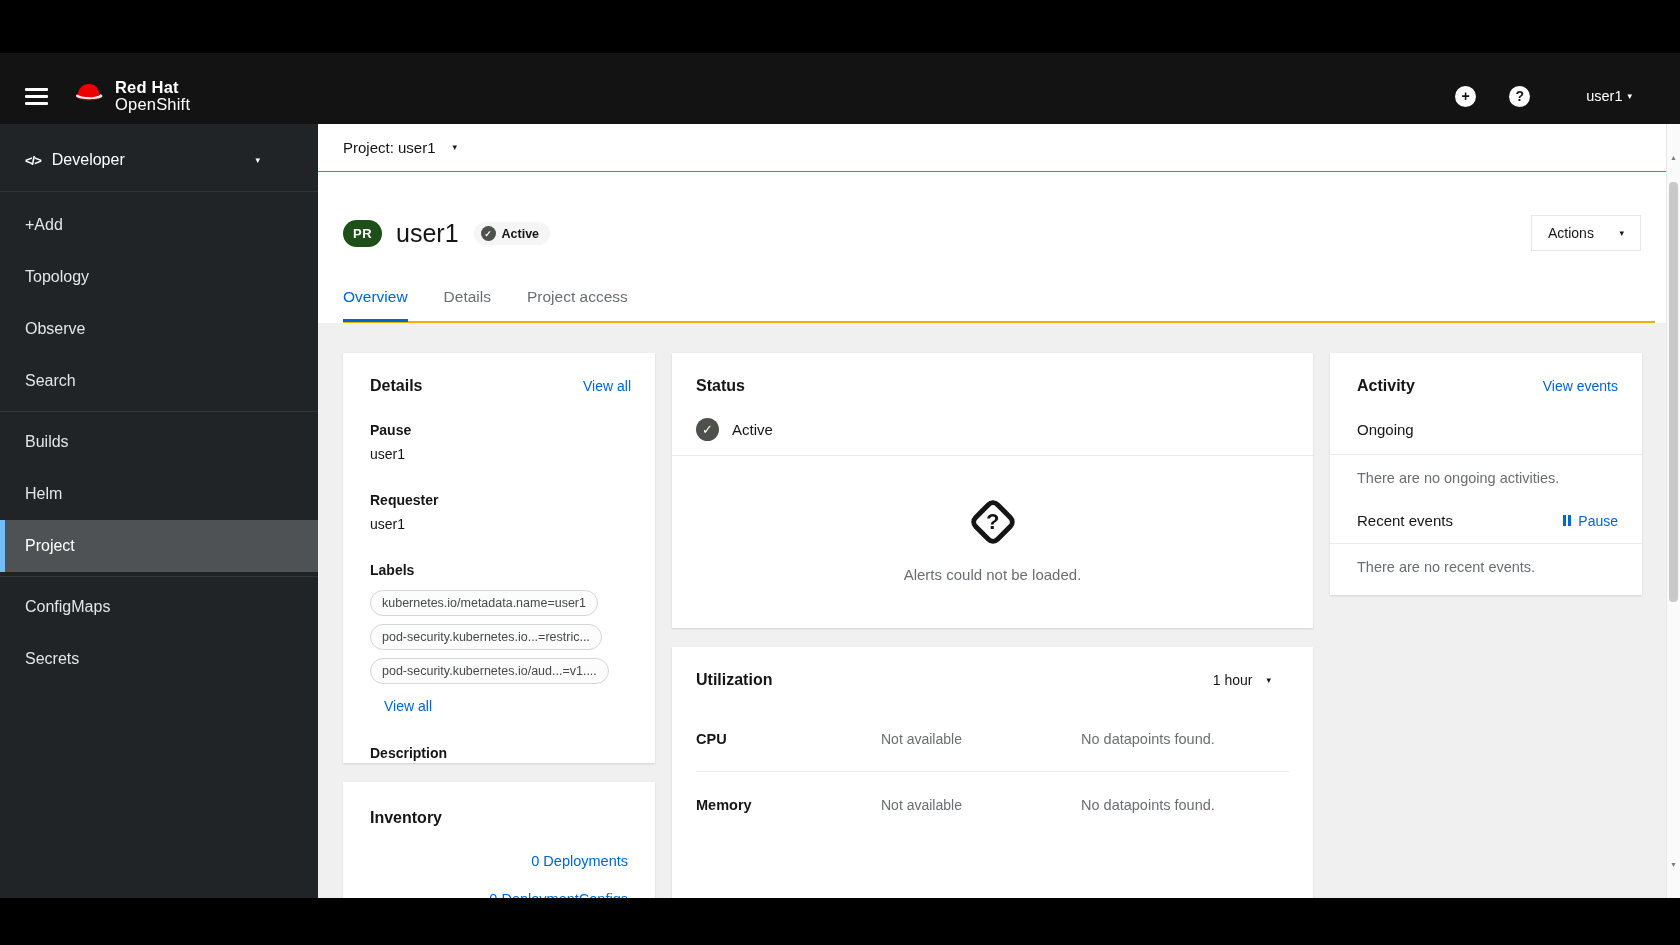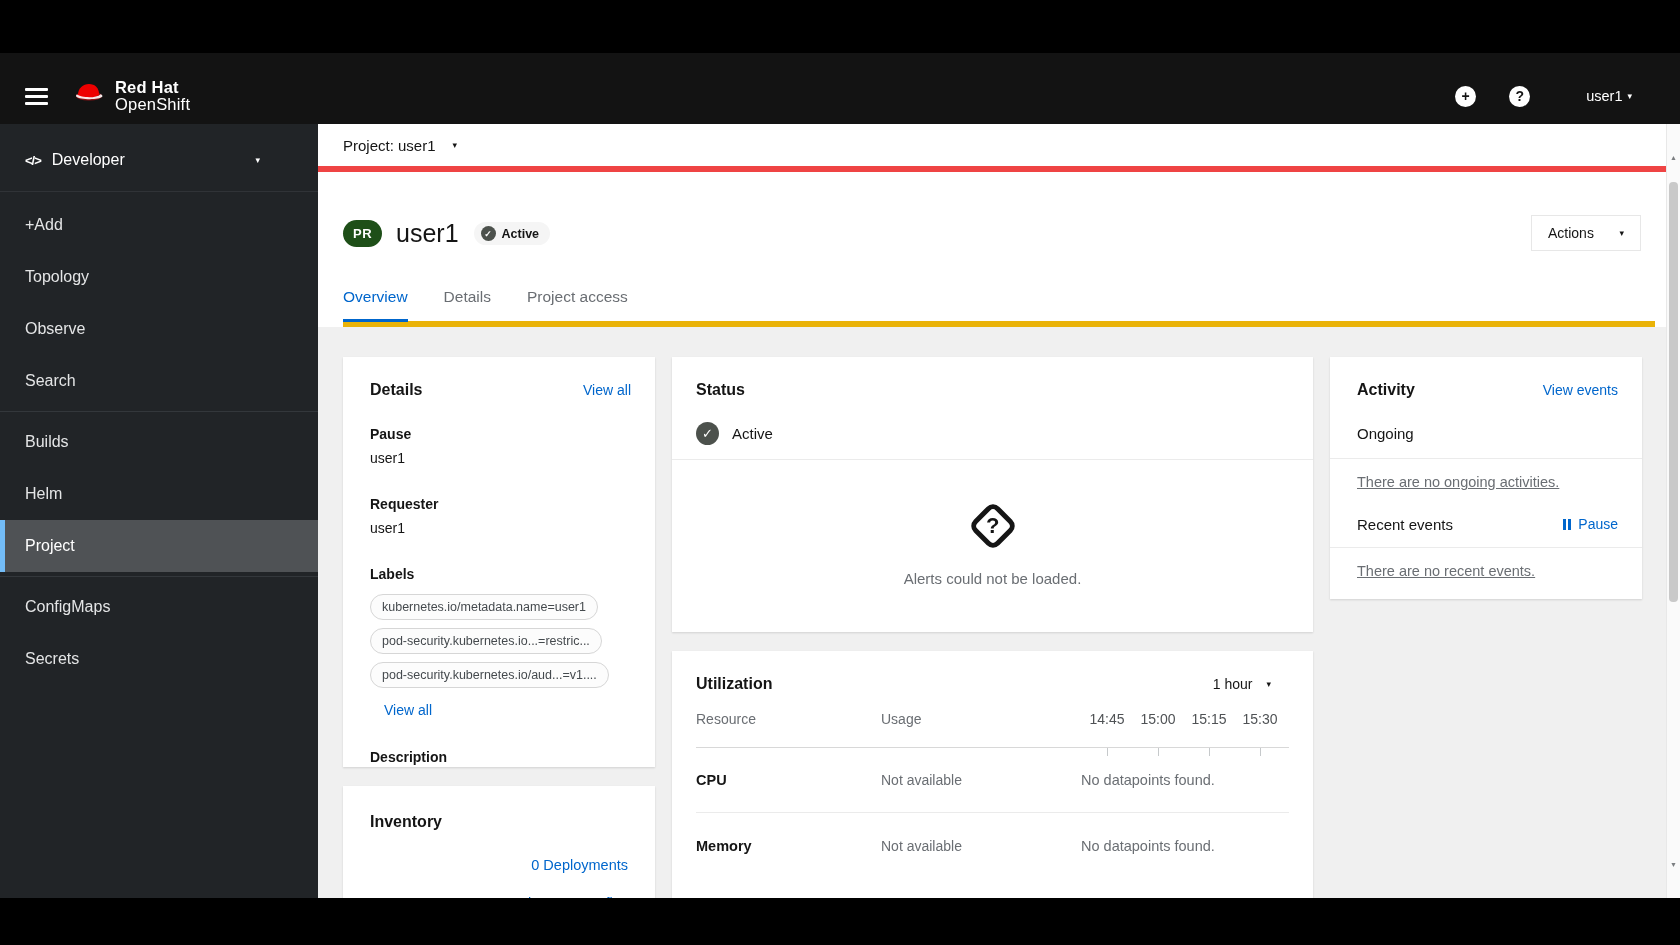--- a/index.html
+++ b/index.html
@@ -28,33 +28,33 @@
   .perspective { display:flex; align-items:center; gap:11px; padding:27px 58px 22px 25px; border-bottom:1px solid #303337; font-size:16px; color:#fff; cursor:pointer; }
   .code-glyph { font-weight:bold; font-size:13px; letter-spacing:-1px; }
   .perspective .caret { margin-left:auto; }
   .nav-list { list-style:none; padding-top:7px; }
   .nav-item { height:52px; display:flex; align-items:center; padding-left:25px; font-size:16px; color:#e4e5e6; cursor:pointer; }
   .nav-item.active { background:#4f5255; color:#fff; box-shadow:inset 5px 0 0 #73bcf7; }
   .nav-divider { height:1px; background:#33373b; margin:4px 0; }
 
   
   .main { flex:1; position:relative; background:#f0f0f0; overflow:hidden; }
-  .project-bar { height:48px; background:#fff; border-bottom:6px solid #ef4444; display:flex; align-items:center; padding-left:25px; }
+  .project-bar { height:48px; background:#fff; border-bottom:1px solid #ef4444; display:flex; align-items:center; padding-left:25px; }
   .project-toggle { display:flex; align-items:center; gap:17px; font-size:15px; color:#151515; background:none; border:none; cursor:pointer; }
 
   .page-head { background:#fff; padding:0 25px; position:relative; }
   .title-row { padding-top:47px; display:flex; align-items:center; }
   .pr-badge { min-width:39px; height:27px; border-radius:14px; background:#1e4f18; color:#fff; font-size:13px; font-weight:bold; letter-spacing:.5px; display:flex; align-items:center; justify-content:center; }
   .page-title { font-size:25px; font-weight:500; color:#151515; margin-left:14px; }
   .status-pill { margin-left:15px; background:#f5f5f5; border-radius:14px; padding:4px 11px 4px 7px; display:flex; align-items:center; gap:6px; font-size:12.5px; font-weight:bold; color:#151515; }
   .check-circle { border-radius:50%; background:#4c514c; color:#fff; display:flex; align-items:center; justify-content:center; flex:none; }
   .check-sm { width:15px; height:15px; font-size:9px; }
   .check-lg { width:23px; height:23px; font-size:13px; }
   .actions-btn { position:absolute; right:39px; top:43px; width:110px; height:36px; background:#fff; border:1px solid #e7e7e7; display:flex; align-items:center; justify-content:space-between; padding:0 16px; font-size:14px; color:#151515; cursor:pointer; }
-  .tabs { display:flex; gap:36px; margin-top:40px; border-bottom:6px solid #eab308; }
+  .tabs { display:flex; gap:36px; margin-top:40px; border-bottom:2px solid #eab308; }
   .tab { font-size:15.5px; color:#6a6e73; padding-bottom:13px; border-bottom:3px solid transparent; margin-bottom:-1px; cursor:pointer; }
   .tab.active { color:#0066cc; border-bottom-color:#0066cc; }
 
   
   .dashboard { display:flex; gap:17px; padding:30px 25px 0 25px; align-items:flex-start; }
   .col-left, .col-right { width:312px; flex:none; }
   .col-mid { width:641px; flex:none; }
   .card { background:#fff; box-shadow:0 1px 2px rgba(3,3,3,.13); }
   .card-title { font-size:16px; font-weight:bold; color:#151515; }
   .card-head { display:flex; justify-content:space-between; align-items:baseline; }
@@ -100,22 +100,22 @@
   .util-data-row { height:65px; font-size:14px; }
   .util-data-row.bordered { border-bottom:1px solid #ebebeb; }
   .res-name { font-weight:bold; color:#151515; font-size:14.5px; }
   .muted { color:#6a6e73; }
   .chart-cell { font-size:14.5px; }
 
   
   .activity-card { height:242px; padding:24px 24px 0 27px; overflow:hidden; }
   .activity-sub { margin-top:26px; font-size:15px; font-weight:500; color:#151515; }
   .act-divider { border-top:1px solid #ebebeb; margin:16px -24px 0 -27px; }
-  .empty-text { margin-top:15px; font-size:14.5px; color:#6a6e73;text-decoration:underline; }
-  .recent-row { margin-top:26px; display:flex; justify-content:space-between; align-items:flex-start; }
+  .empty-text { margin-top:15px; font-size:14.5px; color:#6a6e73; }
+  .recent-row { margin-top:26px; display:flex; justify-content:space-between; align-items:center; }
   .pause-btn { display:flex; align-items:center; gap:7px; color:#0066cc; font-size:14px; background:none; border:none; cursor:pointer; }
   .pause-glyph { display:flex; gap:2px; }
   .pause-glyph i { width:3px; height:11px; background:#0066cc; }
 
   
   .scrollbar { position:absolute; top:0; right:0; width:14px; height:774px; background:#fafafa; border-left:1px solid #e8e8e8; }
   .sb-arrow { position:absolute; left:0; width:13px; text-align:center; color:#7b7e81; font-size:7px; cursor:pointer; }
   .sb-up { top:30px; }
   .sb-down { bottom:30px; }
   .sb-thumb { position:absolute; top:58px; left:2px; width:9px; height:420px; background:#c9c9c9; border-radius:4px; cursor:pointer; }
@@ -260,44 +260,20 @@
 
           <section class="card utilization-card">
             <div class="util-head">
               <span class="card-title">Utilization</span>
               <button class="duration-toggle">
                 <span>1 hour</span>
                 <span class="caret">▾</span>
               </button>
             </div>
             <div class="util-table">
-              <div class="util-row util-header-row">
-                <span>Resource</span>
-                <span>Usage</span>
-                <span class="times">
-                  <span>14:45</span>
-                  <span>15:00</span>
-                  <span>15:15</span>
-                  <span>15:30</span>
-                </span>
-                <span class="ticks">
-                  <i>
-                      <b></b>
-                    </i>
-                    <i>
-                      <b></b>
-                    </i>
-                    <i>
-                      <b></b>
-                    </i>
-                    <i>
-                      <b></b>
-                    </i>
-                </span>
-              </div>
               <div class="util-row util-data-row bordered">
                 <span class="res-name">CPU</span>
                 <span class="muted">Not available</span>
                 <span class="muted chart-cell">No datapoints found.</span>
               </div>
               <div class="util-row util-data-row">
                 <span class="res-name">Memory</span>
                 <span class="muted">Not available</span>
                 <span class="muted chart-cell">No datapoints found.</span>
               </div>

